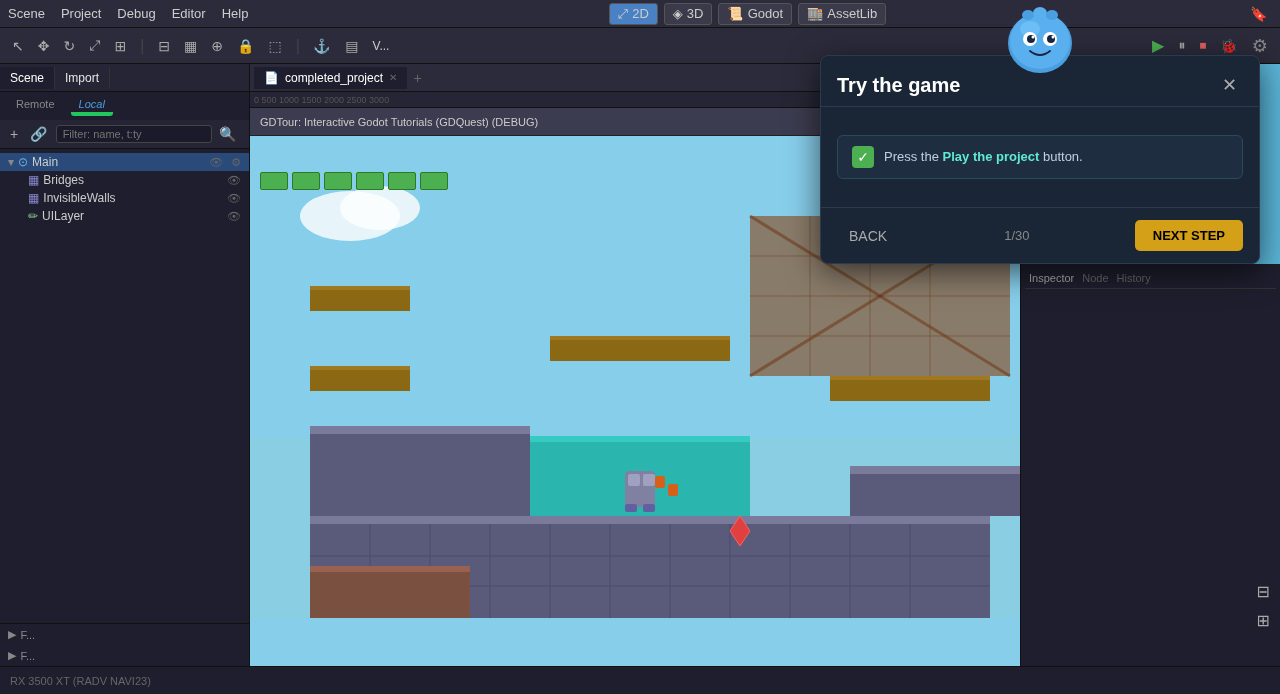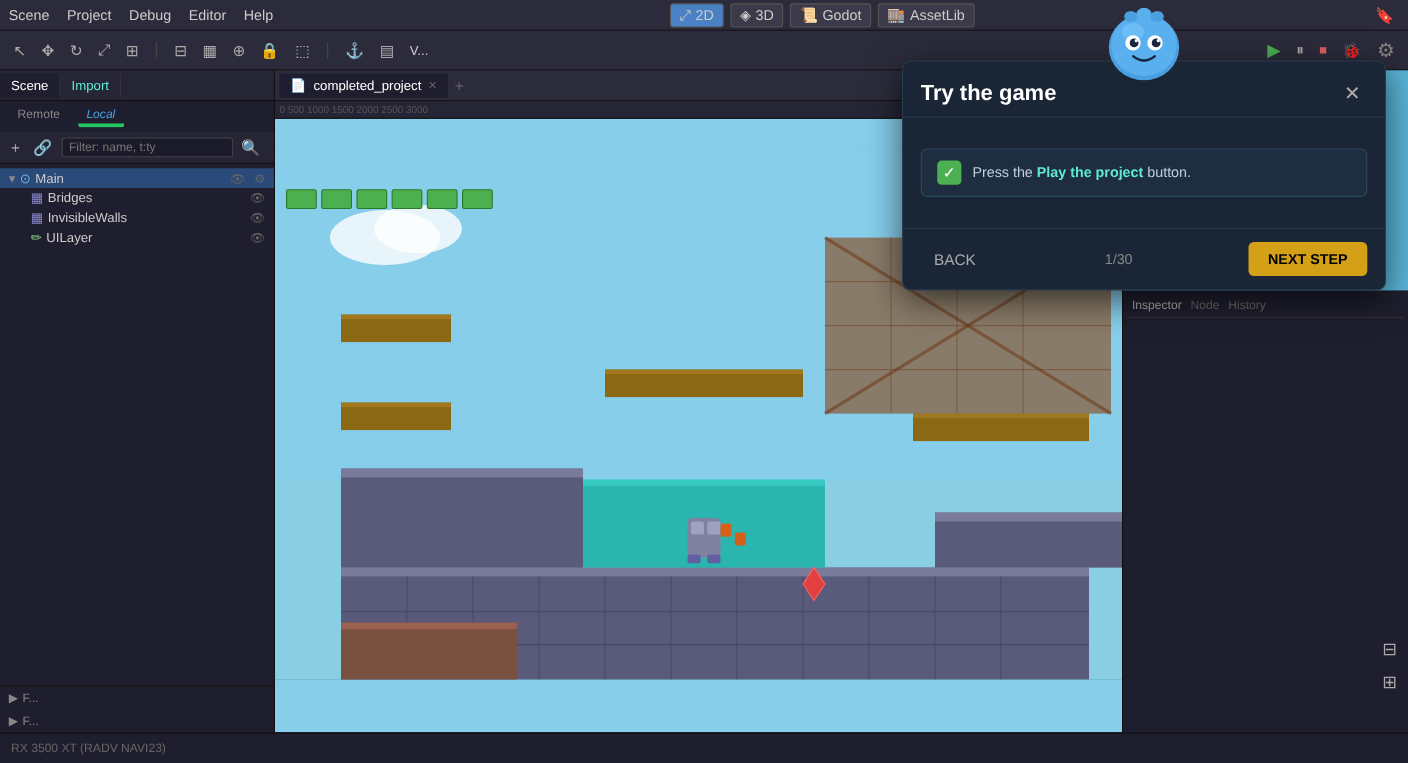--- a/index.html
+++ b/index.html
@@ -85,21 +85,21 @@
 
     
     .scene-tab-bar {
       display: flex;
       background: #252535;
       height: 28px;
       align-items: center;
       border-bottom: 1px solid #111;
     }
     .scene-tab {
-      color: #5eead4;
+      color: #e5e5e5;
       font-size: 12px;
       padding: 4px 10px;
       cursor: pointer;
       border-right: 1px solid #333;
     }
     .scene-tab.active { color: #fff; background: #1e1e2e; }
 
     
     .filter-bar {
       display: flex;
@@ -532,20 +532,27 @@
         <rect x="820" y="380" width="100" height="40" fill="#6a8a6a" rx="2"></rect>
         <rect x="820" y="430" width="100" height="30" fill="#8B7355" rx="2"></rect>
 
         <ellipse cx="860" cy="360" rx="30" ry="16" fill="#e8f4ff" opacity="0.7"></ellipse>
         <ellipse cx="875" cy="355" rx="22" ry="14" fill="#fff" opacity="0.7"></ellipse>
       </svg>
 
       
       <div style="position:absolute; top:0; left:0; width:780px; height:510px;">
 
+        <div class="game-title-bar">
+          <span class="title">GDTour: Interactive Godot Tutorials (GDQuest) (DEBUG)</span>
+          <div class="game-title-controls">
+            <span class="game-ctrl-btn">—</span>
+            <span class="game-ctrl-btn close">✕</span>
+          </div>
+        </div>
 
         <div class="game-scene">
           
 
           
           <div class="health-bar">
             <div class="health-cell"></div>
             <div class="health-cell"></div>
             <div class="health-cell"></div>
             <div class="health-cell"></div>

